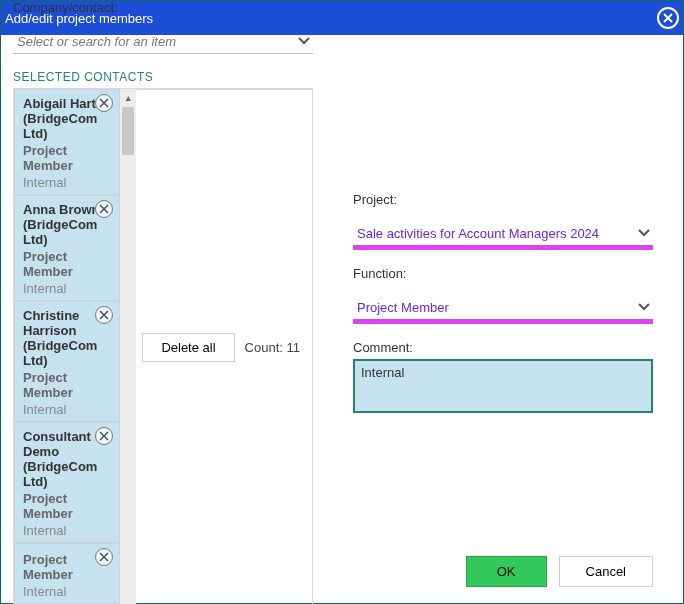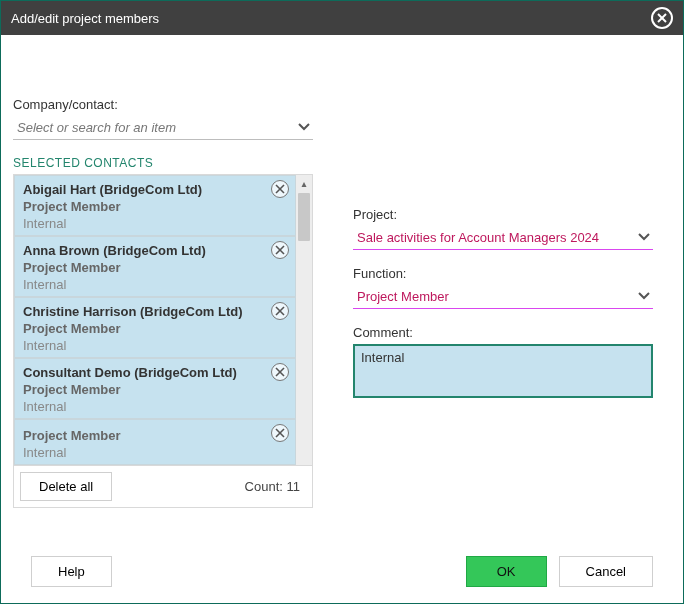--- a/index.html
+++ b/index.html
@@ -1,49 +1,49 @@
 <!DOCTYPE html>
 <html><head>
 <meta charset="utf-8">
 <style>
   * { box-sizing: border-box; }
   html, body { margin: 0; padding: 0; font-family: "Segoe UI", Arial, sans-serif; font-size: 13px; color: #333; }
   body { background: #fff; }
   .window { width: 684px; height: 604px; border: 1px solid #0d6b5a; display: flex; flex-direction: column; }
-  .titlebar { height: 34px; background: #404040; display: flex; align-items: center; padding: 0 10px; color: #fff; }
+  .titlebar { height: 34px; background: #1d4ed8; display: flex; align-items: center; padding: 0 4px; color: #fff; }
   .titlebar .title-text { flex: 1; font-size: 13px; }
   .titlebar .close { cursor: pointer; }
   .close-circle { width: 22px; height: 22px; border: 2px solid #fff; border-radius: 50%; display: flex; align-items: center; justify-content: center; }
   .close-circle svg { display: block; }
   .content { flex: 1; padding: 36px 30px 12px 12px; display: flex; gap: 40px; min-height: 0; align-items: center; }
   .col { flex: 1; display: flex; flex-direction: column; min-width: 0; }
   .label { color: #333; margin-bottom: 4px; }
-  .field-row { position: relative; margin-bottom: 16px; }
+  .field-row { position: relative; margin-bottom: 16px; margin-top: 11px; }
   .select-input { width: 100%; border: none; border-bottom: 1px solid #bdbdbd; padding: 4px 22px 4px 4px; font-size: 13px; color: #444; background: transparent; font-family: inherit; }
   .select-input::placeholder { color: #777; font-style: italic; }
   .chev { position: absolute; right: 2px; top: 6px; pointer-events: none; }
   .chev svg { display: block; }
   .sel-head { color: #23856d; letter-spacing: 0.5px; font-size: 12px; margin-bottom: 4px; }
-  .list-wrap { border: 1px solid #d9d9d9; flex: 1; display: flex; flex-direction: column; min-height: 0; }
+  .list-wrap { border: 1px solid #d9d9d9; flex: 1; display: flex; min-height: 0; }
   .list-body { flex: 1; display: flex; min-height: 0; }
   .list-items { flex: 1; overflow: hidden; }
   .scrollbar { width: 16px; background: #ededed; display: flex; flex-direction: column; align-items: center; }
   .scroll-arrow { width: 16px; height: 16px; display: flex; align-items: center; justify-content: center; color: #666; font-size: 10px; }
   .scroll-thumb { width: 12px; background: #c8c8c8; border-radius: 1px; margin-top: 2px; height: 48px; }
   .contact-card { background: #c6e2ef; border: 1px solid #c8d6dc; border-bottom: 1px solid #c8d6dc; padding: 6px 8px 4px 8px; position: relative; }
   .contact-name { font-weight: 600; color: #333; }
   .contact-role { font-weight: 600; color: #666; margin-top: 2px; }
   .contact-note { color: #888; margin-top: 2px; }
   .remove-btn { position: absolute; right: 6px; top: 4px; width: 18px; height: 18px; cursor: pointer; }
   .remove-ring { width: 18px; height: 18px; border: 1px solid #777; border-radius: 50%; display: flex; align-items: center; justify-content: center; background: #eef7fc; }
   .remove-ring svg { display: block; }
   .list-footer { display: flex; align-items: center; padding: 6px; gap: 10px; border-top: 1px solid #d9d9d9; }
   .flat-btn { border: 1px solid #cfcfcf; background: #fff; padding: 6px 18px; font-family: inherit; font-size: 13px; cursor: pointer; }
   .count { margin-left: auto; padding-right: 6px; color: #444; }
-  .proj-value { width: 100%; border: none; border-bottom: 1px solid #d946ef; padding: 4px 22px 4px 4px; font-size: 13px; color: #be185d; background: transparent; font-family: inherit; white-space: nowrap; overflow: hidden; }
+  .proj-value { width: 100%; border: none; border-bottom: 5px solid #d946ef; padding: 4px 22px 4px 4px; font-size: 13px; color: #6d28d9; background: transparent; font-family: inherit; white-space: nowrap; overflow: hidden; }
   .comment-box { width: 100%; height: 54px; border: 2px solid #23856d; background: #c6e2ef; padding: 4px 6px; font-size: 13px; font-family: inherit; color: #333; resize: none; outline: none; }
   .footer { padding: 10px 30px 16px 30px; display: flex; align-items: center; }
   .btn { border: 1px solid #cfcfcf; background: #fff; padding: 7px 26px; font-family: inherit; font-size: 13px; cursor: pointer; }
   .btn-ok { background: #34c759; border-color: #20a845; color: #111; padding: 7px 30px; margin-left: 40px; }
   .footer .spacer { flex: 1; }
   .footer .btn + .btn { margin-left: 12px; }
 </style>
 </head>
 <body>
 

